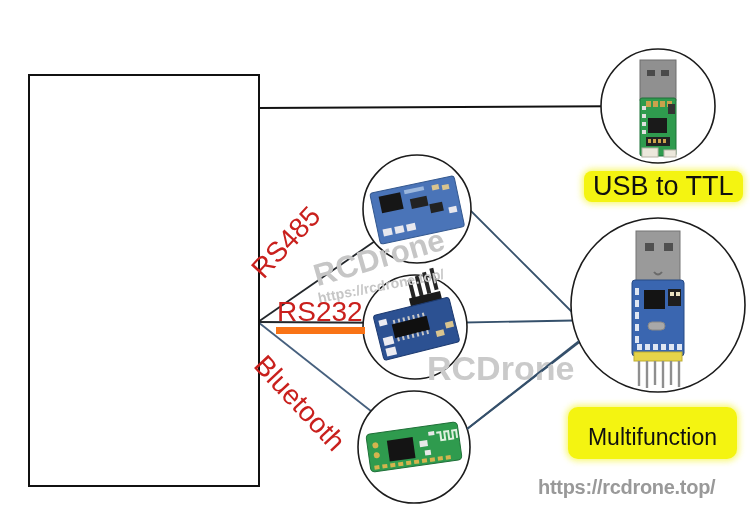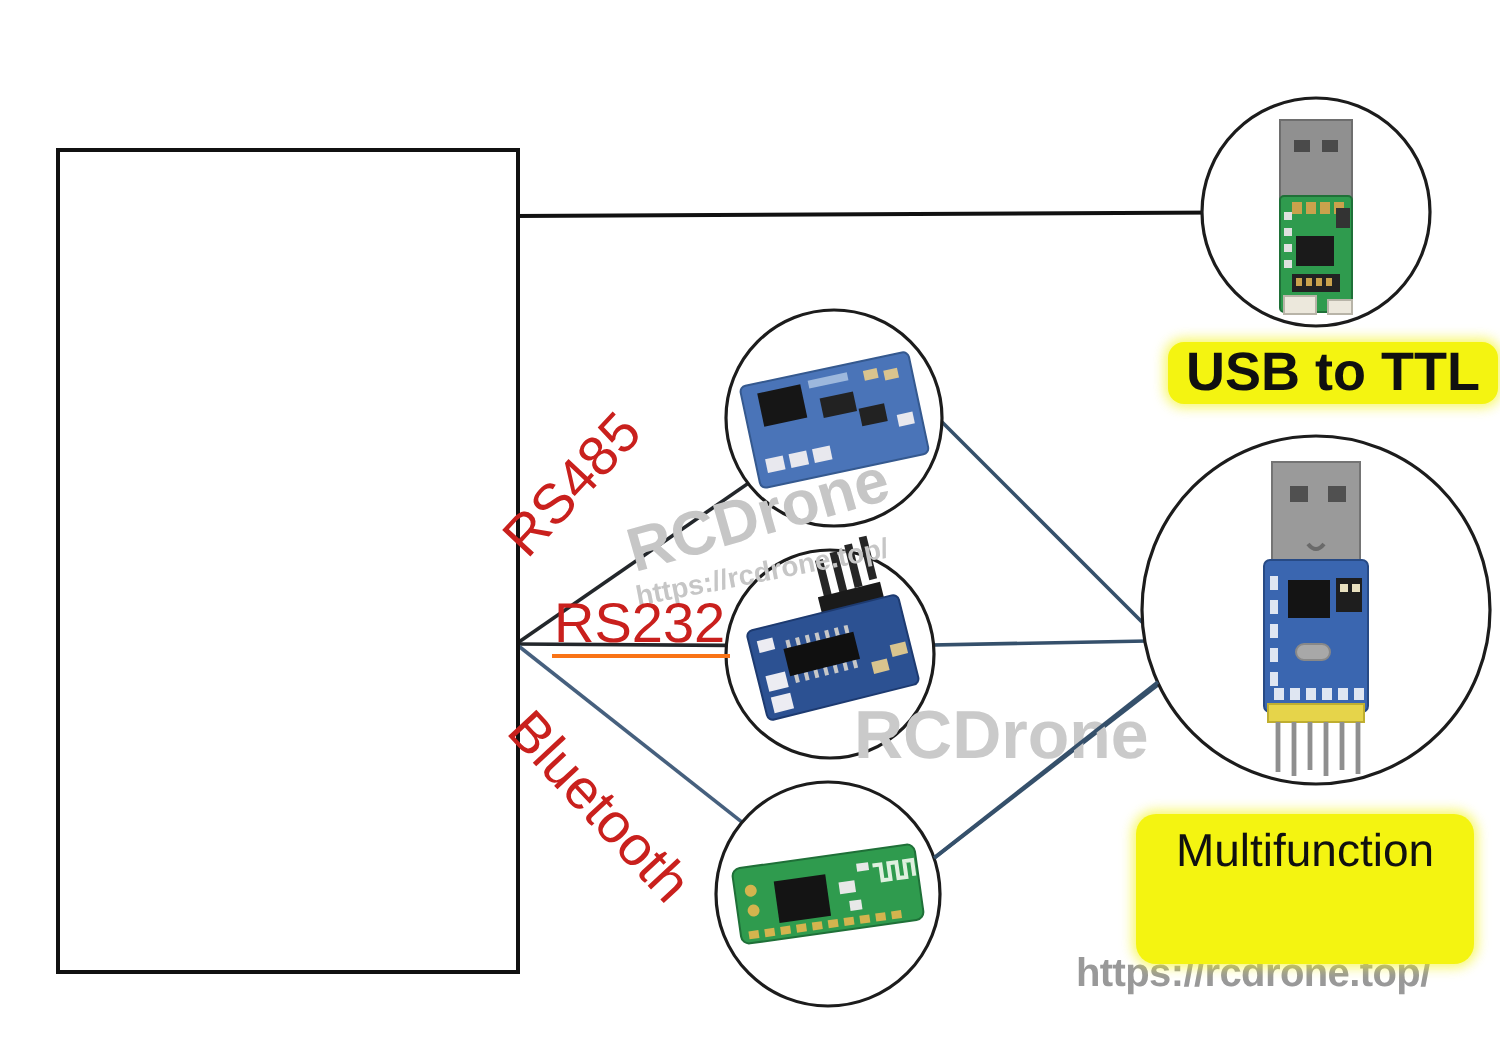--- a/index.html
+++ b/index.html
@@ -5,30 +5,30 @@
   html,body{margin:0;padding:0;background:#ffffff;}
   #stage{position:relative;width:750px;height:532px;background:#ffffff;overflow:hidden;
          font-family:"Liberation Sans", sans-serif;}
   .abs{position:absolute;}
   svg{display:block;}
   
   .photo-frame{left:28px;top:74px;width:228px;height:409px;border:2px solid #111;background:#fff;}
   
   .red-label{color:#c9201d;font-size:28px;line-height:30px;white-space:nowrap;}
   .rs485{left:268px;top:254px;transform:rotate(-47deg);transform-origin:0 100%;}
-  .rs232{left:276px;top:297px;border-bottom:2px solid #f97316;padding:0 2px 0 1px;}
+  .rs232{left:276px;top:297px;border-bottom:7px solid #f97316;padding:0 2px 0 1px;}
   .bluetooth{left:270px;top:350px;transform:rotate(47deg);transform-origin:0 0;}
   
   .badge{background:#f4f411;color:#101010;border-radius:8px;
          box-shadow:0 0 6px 2px rgba(244,244,20,0.6);}
   .usb-badge{left:584px;top:171px;height:31px;line-height:31px;padding:0 9px;
-             font-size:27px;white-space:nowrap;font-weight:bold;}
-  .multi-badge{left:568px;top:407px;width:169px;height:75px;border-radius:10px;
+             font-size:27px;white-space:nowrap;}
+  .multi-badge{left:568px;top:407px;width:169px;height:52px;border-radius:10px;
                display:flex;flex-direction:column;justify-content:space-between;
-               padding:5px 0 7px 0;box-sizing:border-box;text-align:center;font-size:23px;}
+               padding:17px 0 7px 0;box-sizing:border-box;text-align:center;font-size:23px;}
   
   .wm{color:#c6c6c6;font-weight:bold;white-space:nowrap;}
   .wm-brand-mid{left:312px;top:240px;font-size:31px;transform:rotate(-16deg);}
   .wm-url-mid{left:318px;top:290px;font-size:14px;transform:rotate(-11deg);transform-origin:0 50%;}
   .wm-brand-center{left:427px;top:349px;font-size:34px;color:#cacaca;}
   .wm-url-footer{left:538px;top:476px;font-size:20px;color:#999;letter-spacing:-0.3px;}
 </style>
 </head>
 <body>
 

